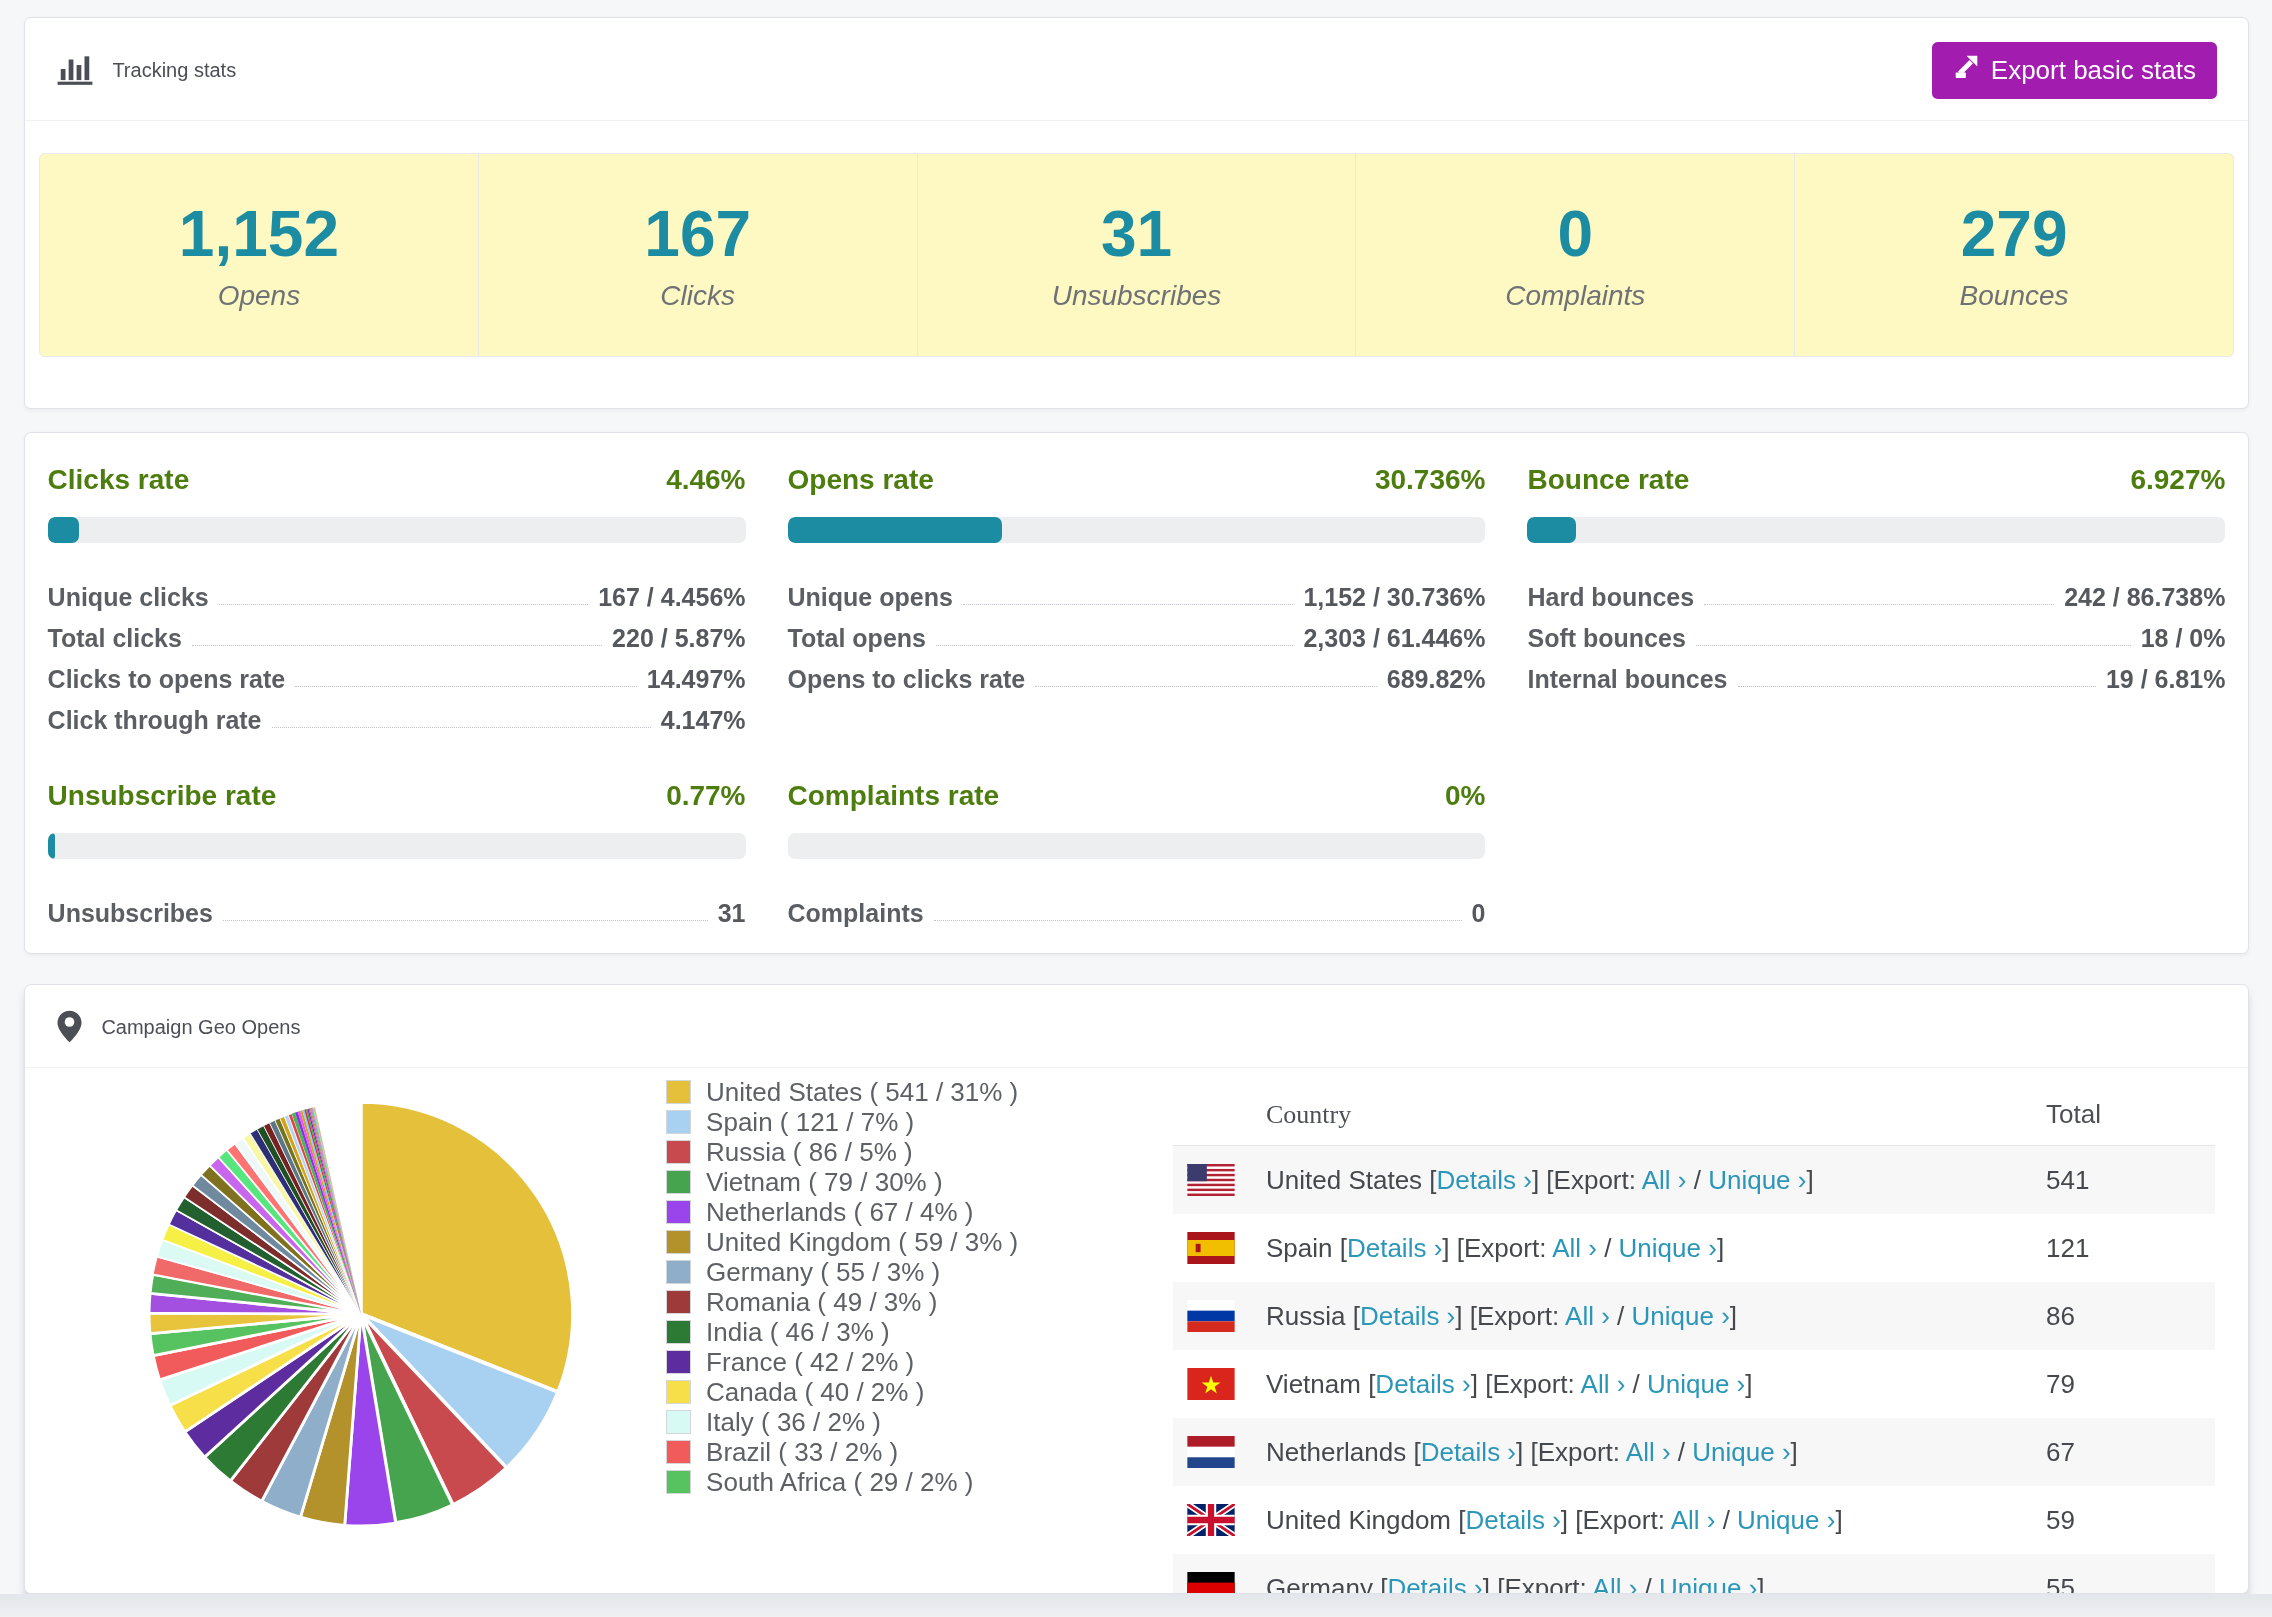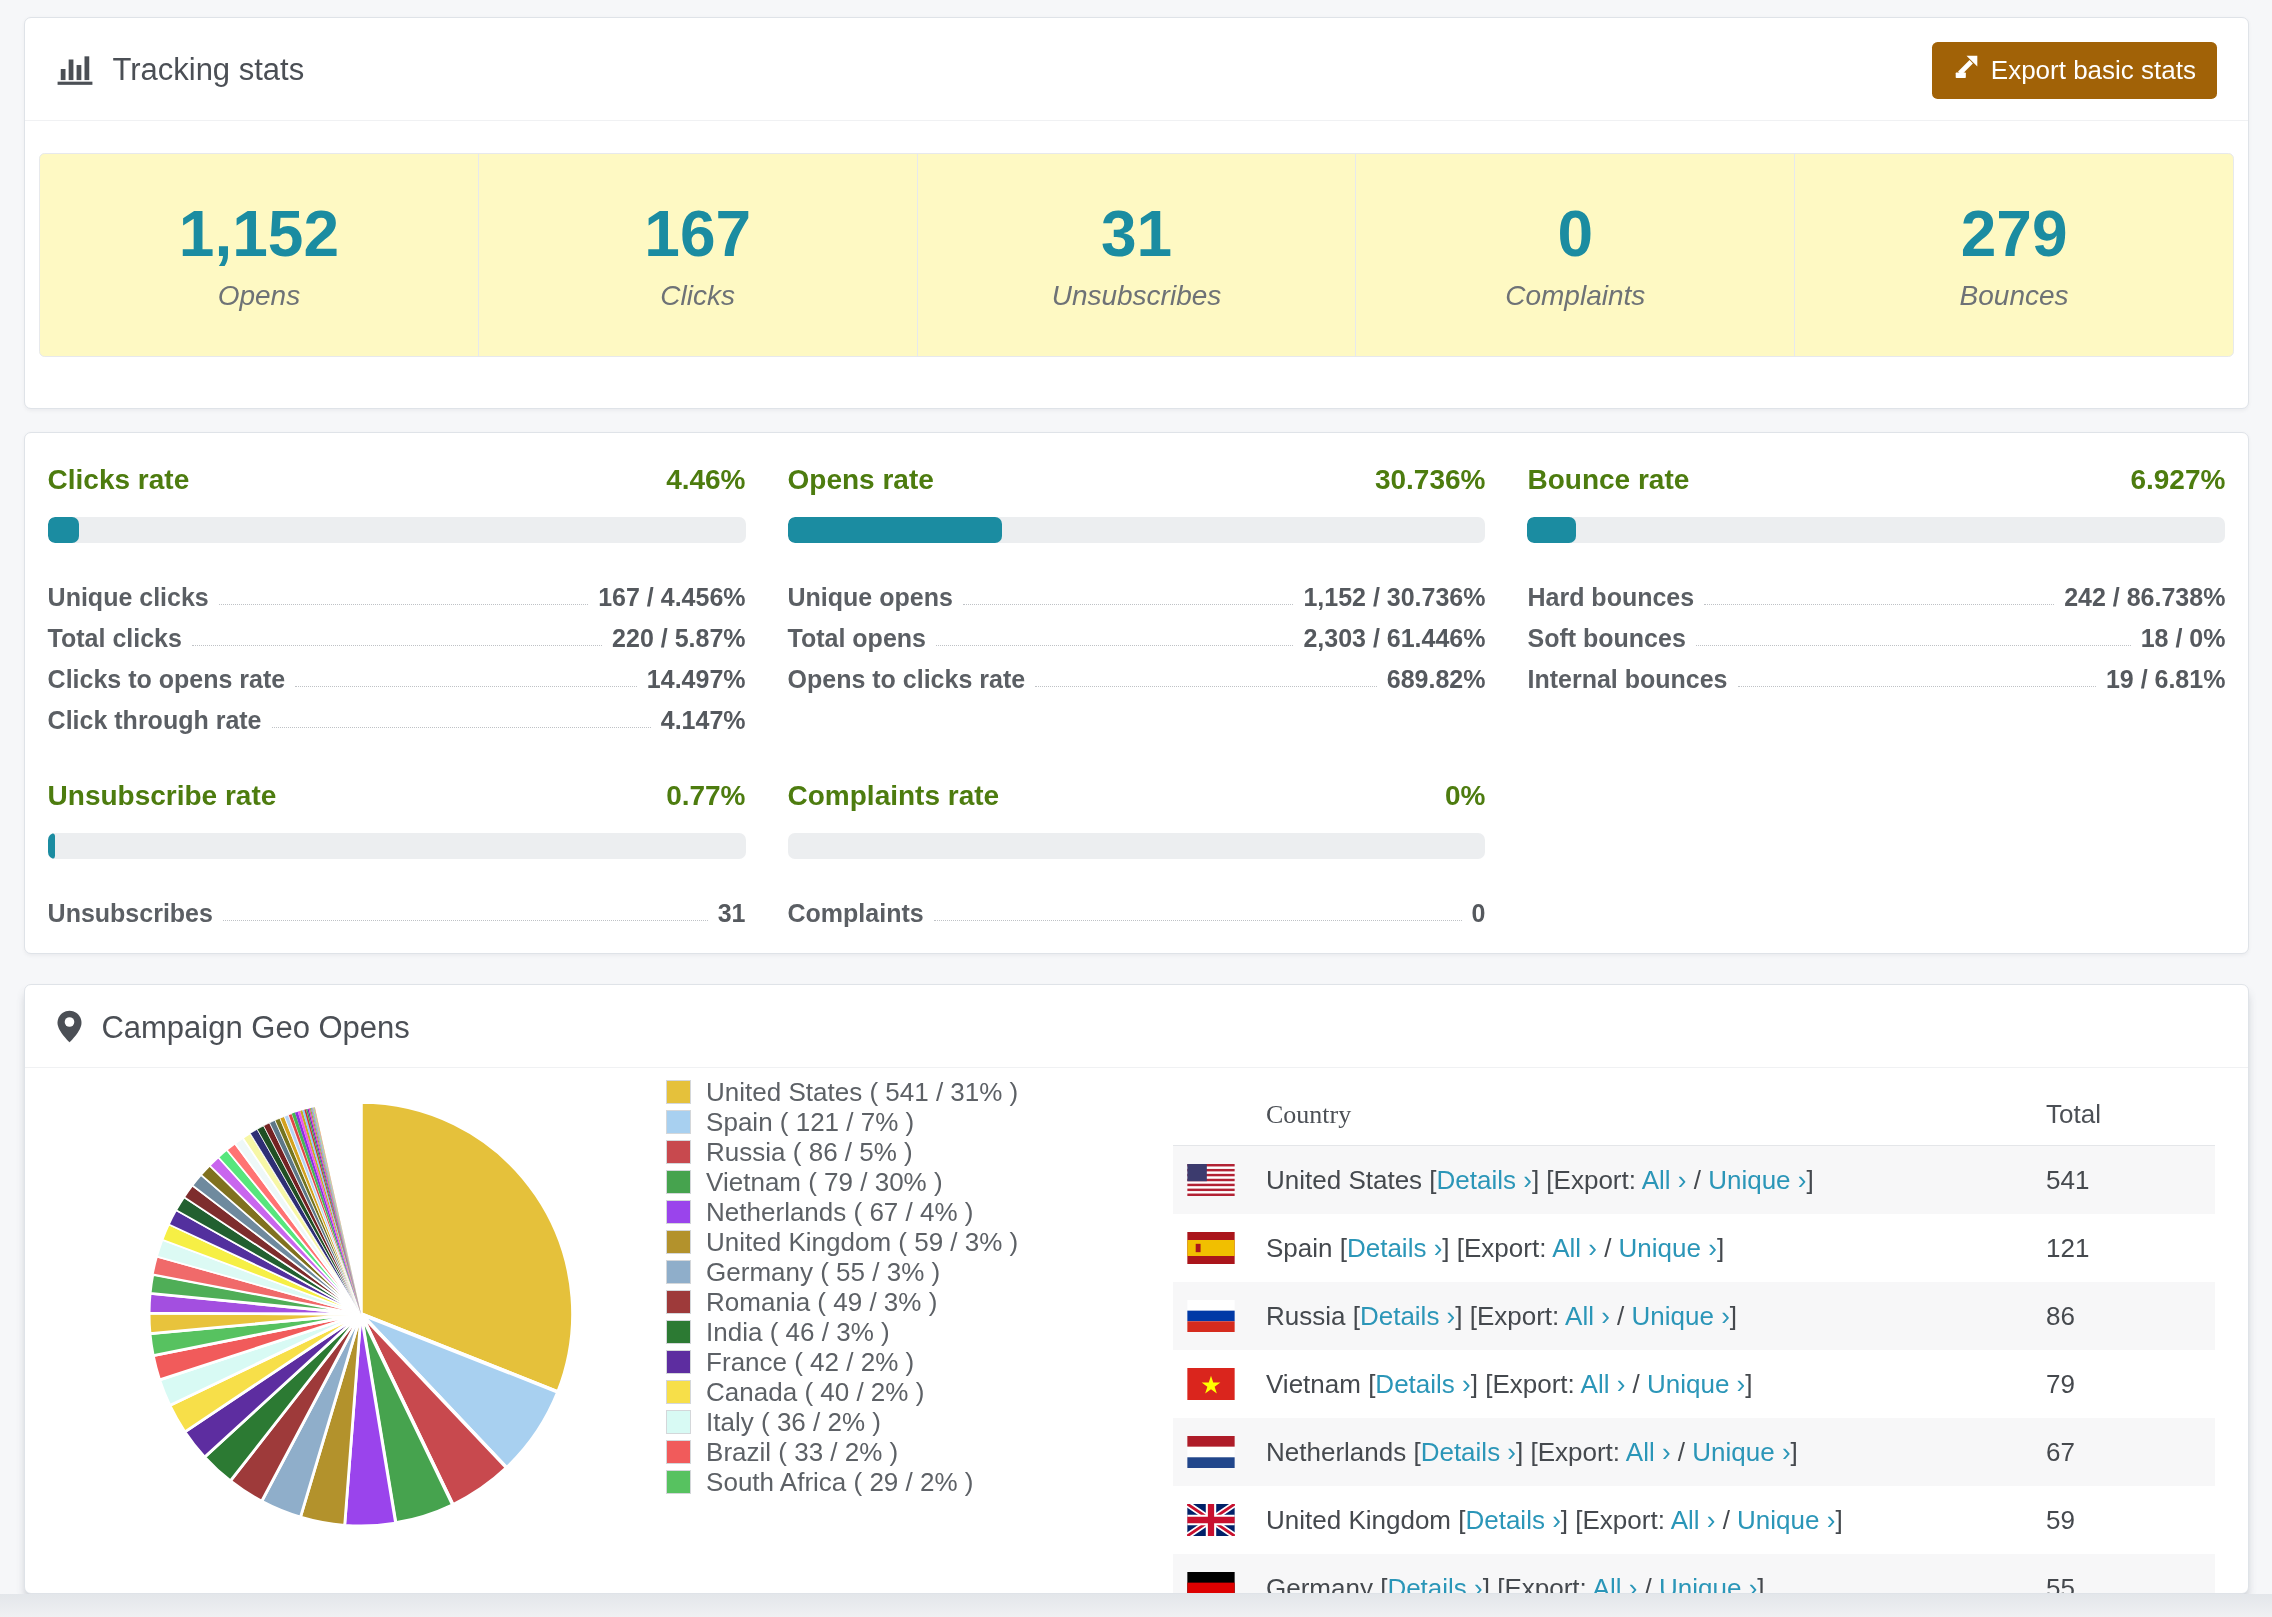--- a/index.html
+++ b/index.html
@@ -15,25 +15,25 @@
     box-shadow:0 1.4px 3.5px rgba(60,70,90,.06);
   }
   #card-tracking{top:17px;height:392px;}
   #card-rates{top:432px;height:522px;}
   #card-geo{top:984px;height:610px;overflow:hidden;
     box-shadow:0 7px 10px -2.1px rgba(70,80,95,.30);}
   .card-head{
     display:flex;align-items:center;padding:24px 31px 21px;
     border-bottom:1.4px solid #f0f1f3;
   }
-  .card-title{font-size:31px;color:#4b4f55;margin-left:18.4px;}
+  .card-title{font-size:20px;color:#4b4f55;margin-left:18.4px;}
   .head-spacer{flex:1;}
   .btn-primary{
     display:flex;align-items:center;gap:11.3px;
-    background:#a16207;color:#fff;border:none;border-radius:5.6px;
+    background:#a21caf;color:#fff;border:none;border-radius:5.6px;
     font-size:26px;padding:11.3px 21px;cursor:pointer;
     font-family:"Liberation Sans",sans-serif;
   }
   
   #stats-row{
     margin:32px 14px 0;border:1.4px solid #e7e9ec;border-radius:5.6px;
     display:flex;height:202px;background:#fef9c3;
   }
   .stat-cell{
     flex:1;display:flex;flex-direction:column;justify-content:center;

